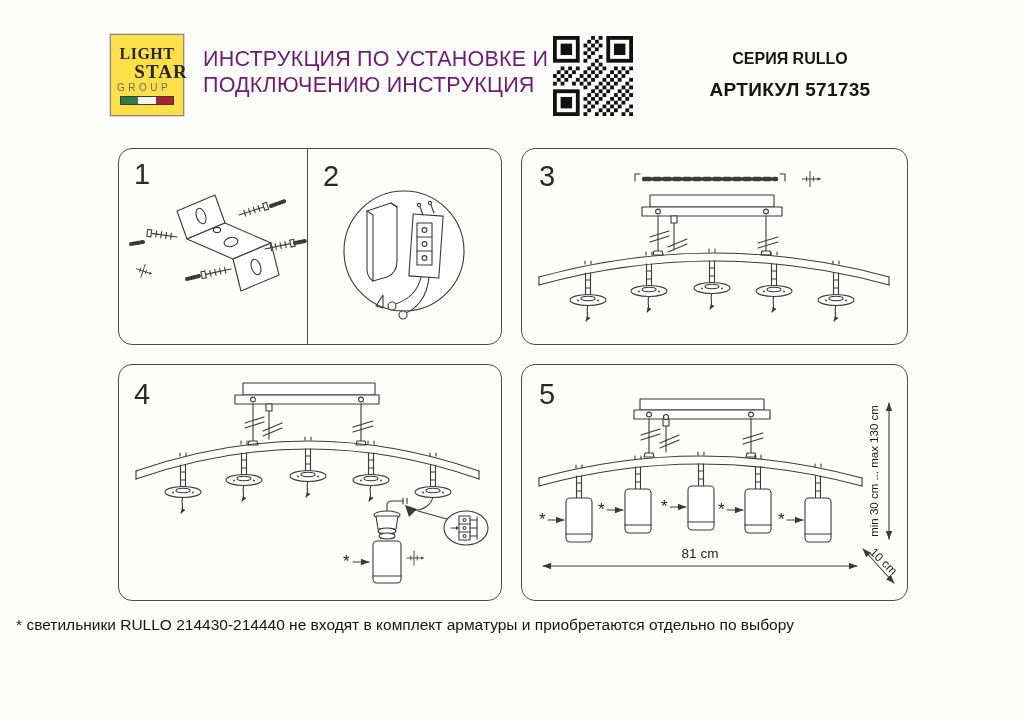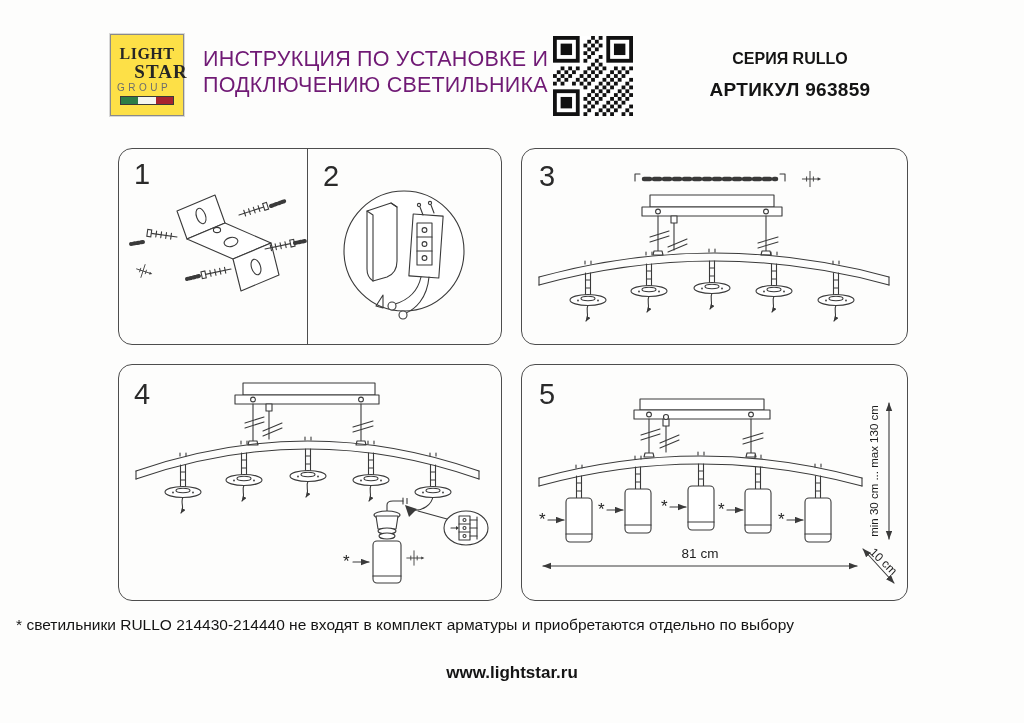--- a/index.html
+++ b/index.html
@@ -84,21 +84,21 @@
     <div class="logo-l3">GROUP</div>
     <div class="logo-flag">
       <span style="background:#2e7d46"></span>
         <span style="background:#f5f5f0"></span>
         <span style="background:#a8232e"></span>
     </div>
   </div>
 
   <div class="title">
     <div>ИНСТРУКЦИЯ ПО УСТАНОВКЕ И</div>
-    <div>ПОДКЛЮЧЕНИЮ СВЕТИЛЬНИКА</div>
+    <div>ПОДКЛЮЧЕНИЮ ИНСТРУКЦИЯ</div>
   </div>
 
   <svg class="qr" viewBox="0 0 80 80">
     <rect x="0" y="0" width="80" height="80" fill="#ffffff"></rect>
     <g id="qr-modules">
         <rect x="0" y="0" width="26.666666666666664" height="26.666666666666664" fill="#111"></rect>
         <rect x="3.8095238095238093" y="3.8095238095238093" width="19.047619047619047" height="19.047619047619047" fill="#fff"></rect>
         <rect x="7.619047619047619" y="7.619047619047619" width="11.428571428571427" height="11.428571428571427" fill="#111"></rect>
         <rect x="53.33333333333333" y="0" width="26.666666666666664" height="26.666666666666664" fill="#111"></rect>
         <rect x="57.14285714285714" y="3.8095238095238093" width="19.047619047619047" height="19.047619047619047" fill="#fff"></rect>
@@ -211,21 +211,21 @@
         <rect x="76.19047619047619" y="41.904761904761905" width="3.8095238095238093" height="3.8095238095238093" fill="#111"></rect>
         <rect x="76.19047619047619" y="49.52380952380952" width="3.8095238095238093" height="3.8095238095238093" fill="#111"></rect>
         <rect x="76.19047619047619" y="57.14285714285714" width="3.8095238095238093" height="3.8095238095238093" fill="#111"></rect>
         <rect x="76.19047619047619" y="68.57142857142857" width="3.8095238095238093" height="3.8095238095238093" fill="#111"></rect>
         <rect x="76.19047619047619" y="76.19047619047619" width="3.8095238095238093" height="3.8095238095238093" fill="#111"></rect>
       </g>
   </svg>
 
   <div class="series-block">
     <div class="series">СЕРИЯ RULLO</div>
-    <div class="article">АРТИКУЛ 963859</div>
+    <div class="article">АРТИКУЛ 571735</div>
   </div>
 
   <div class="box box12">
     <div class="divider"></div>
     <div class="stepnum" style="left:15px;top:10px">1</div>
     <div class="stepnum" style="left:204px;top:12px">2</div>
 
     <svg class="diag" width="188" height="193" viewBox="0 0 188 193">
       <use href="#cross-screw" transform="translate(24,122) rotate(18) scale(0.75)"></use>
       <g>
@@ -588,14 +588,13 @@
         <text x="178" y="193" font-size="13.5" text-anchor="middle">81 cm</text>
         <line x1="367" y1="38" x2="367" y2="174" marker-start="url(#ah)" marker-end="url(#ah)"></line>
         <text transform="translate(356,106) rotate(-90)" font-size="11.5" text-anchor="middle">min 30 cm ... max 130 cm</text>
         <line x1="341" y1="184" x2="372" y2="218" marker-start="url(#ah)" marker-end="url(#ah)"></line>
         <text transform="translate(347,188) rotate(44)" font-size="12">10 cm</text>
       </g>
     </svg>
   </div>
 
   <div class="footnote">* светильники RULLO 214430-214440 не входят в комплект арматуры и приобретаются отдельно по выбору</div>
-  <div class="website">www.lightstar.ru</div>
 </div>
 
 </body></html>

